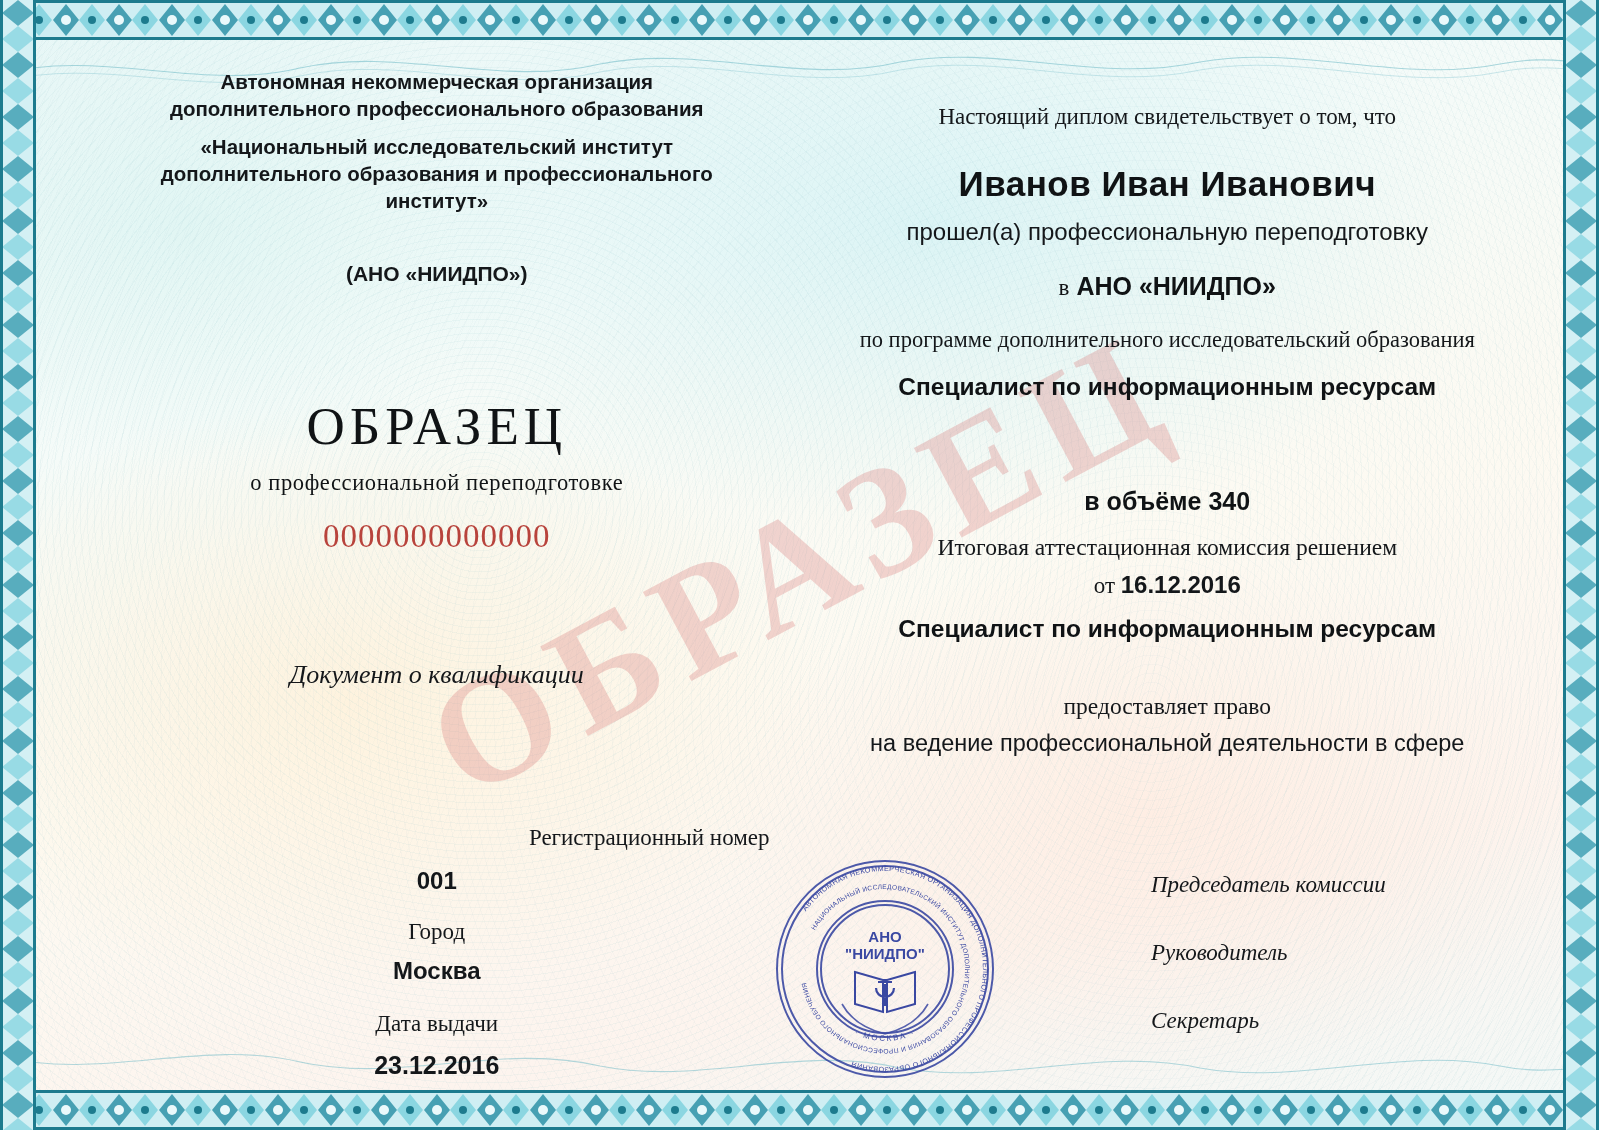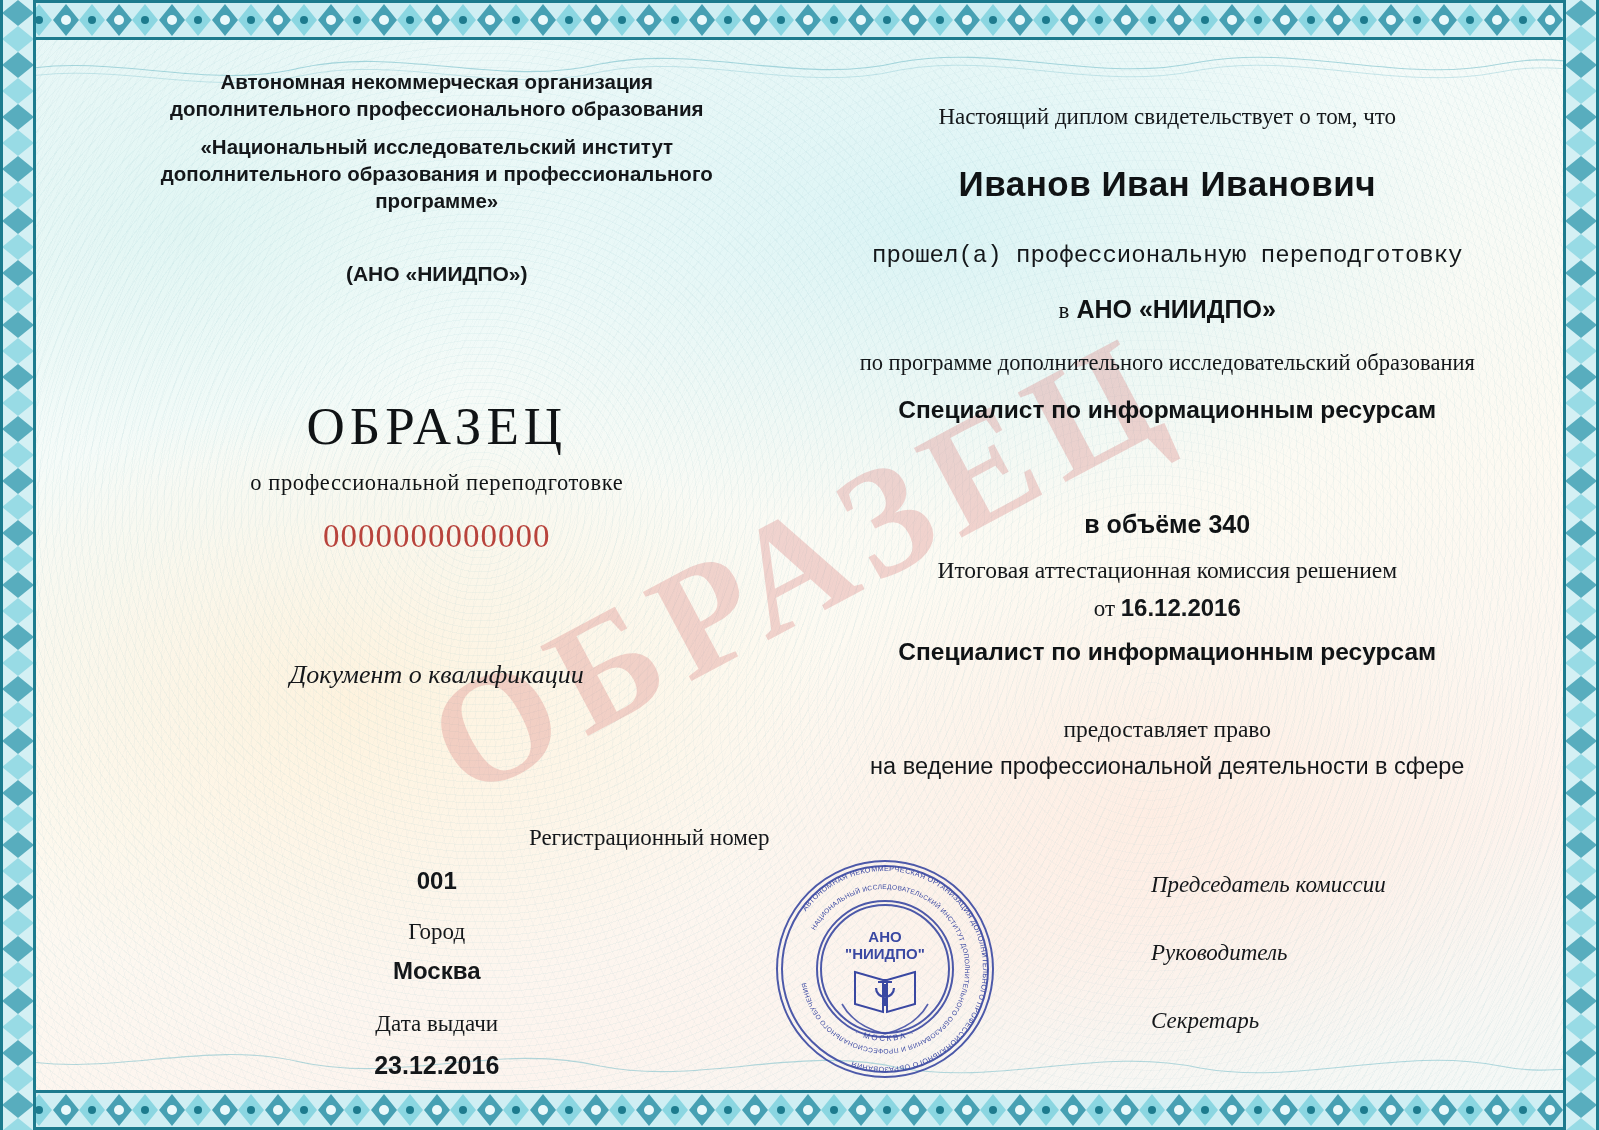--- a/index.html
+++ b/index.html
@@ -203,24 +203,24 @@
     margin-top: 34px;
   }
   .r-period {
     font-family: "Liberation Sans", sans-serif;
     font-weight: bold;
     font-size: 25.5px;
     color: #101315;
     margin-top: 48px;
   }
   .r-passed {
-    font-family: Liberation Mono, monospace;
+    font-family: Liberation Sans, sans-serif;
     font-size: 24px;
     color: #14171a;
-    margin-top: 38px;
+    margin-top: 14px;
   }
   .r-where {
     font-family: "Liberation Sans", sans-serif;
     font-size: 25px;
     color: #101315;
     margin-top: 26px;
   }
   .r-where .pre {
     font-family: "Liberation Serif", serif;
     font-weight: normal;
@@ -366,21 +366,21 @@
 
   <div class="obrazec">ОБРАЗЕЦ</div>
 
   <div class="content">
 
     <div class="col-left">
       <div class="org-line">Автономная некоммерческая организация</div>
       <div class="org-line">дополнительного профессионального образования</div>
       <div class="org-line org-block-2">«Национальный исследовательский институт</div>
       <div class="org-line">дополнительного образования и профессионального</div>
-      <div class="org-line">программе»</div>
+      <div class="org-line">институт»</div>
 
       <div class="org-abbr">(АНО «НИИДПО»)</div>
 
       <div class="diplom-title">ОБРАЗЕЦ</div>
       <div class="diplom-sub">о профессиональной переподготовке</div>
       <div class="diplom-number">0000000000000</div>
 
       <div class="doc-qual">Документ о квалификации</div>
 
       <div class="reg-label">Регистрационный номер</div>

